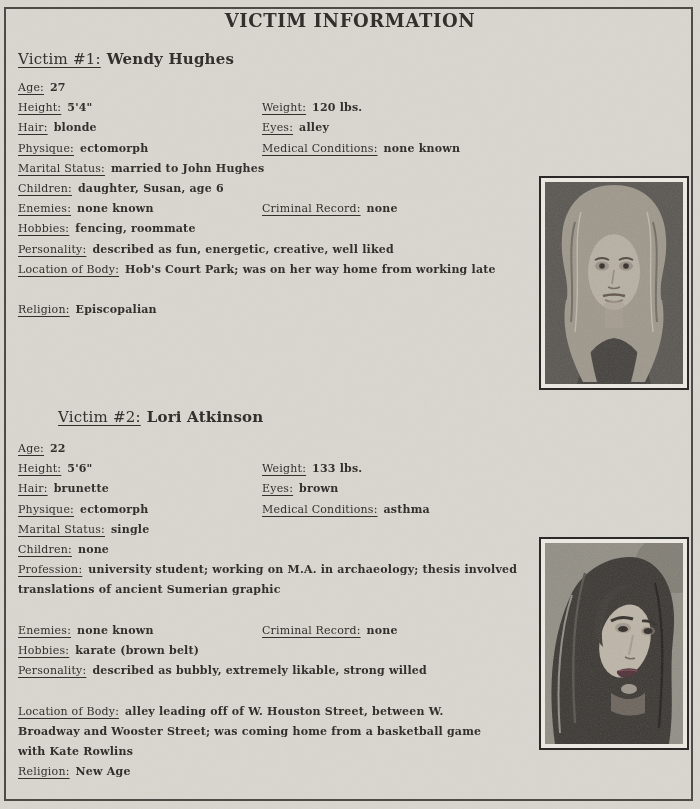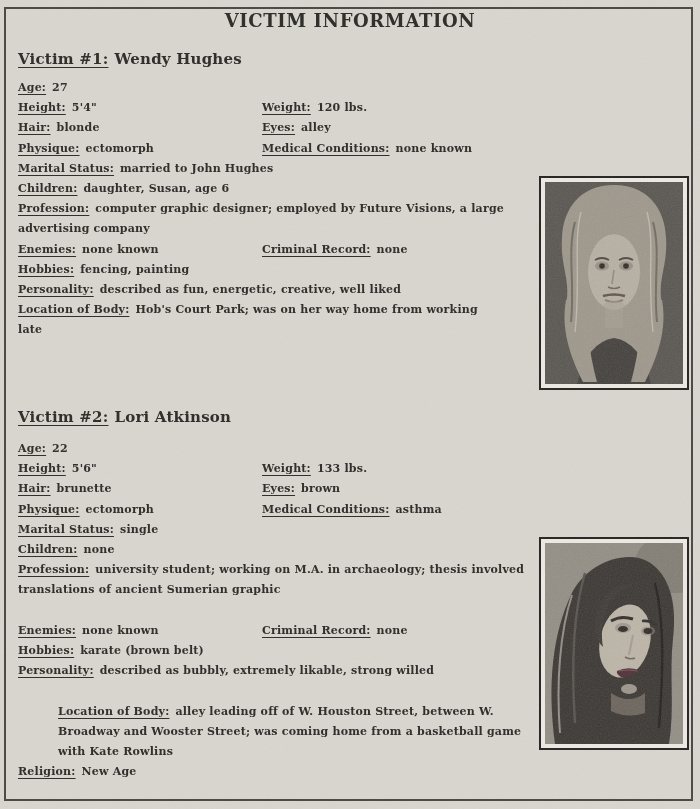--- a/index.html
+++ b/index.html
@@ -12,33 +12,33 @@
   .sheet{
     position:absolute;left:4px;top:7px;width:685px;height:790px;
     border:2px solid #4a4844;
   }
   .title{
     position:absolute;top:10px;left:0;width:100%;
     text-align:center;font-size:18px;font-weight:bold;letter-spacing:0.6px;
   }
   .vheader{position:absolute;left:18px;font-size:15px;line-height:20px;white-space:nowrap;letter-spacing:0.2px;}
   .vh1{top:49px;}
-  .vh2{top:407px;}
+  .vh2{top:407px;margin-left:40px;}
   .fields{position:absolute;left:18px;width:524px;font-size:11px;letter-spacing:0.2px;}
   .f1{top:78px;}
   .f2{top:439px;}
   .row{line-height:20.2px;white-space:nowrap;}
   .row.wrap{white-space:normal;}
   .h2r{height:40.4px;overflow:hidden;}
   .h3r{height:60.6px;overflow:hidden;}
   .mw505{max-width:505px;}
   .mw515{max-width:515px;}
-  .mw488{max-width:488px;margin-left:40px;}
+  .mw488{max-width:488px;}
   .mw480{max-width:480px;}
-  .label{text-decoration:underline;text-underline-offset:2.5px;text-decoration-thickness:1px;font-weight:bold;}
+  .label{text-decoration:underline;text-underline-offset:2.5px;text-decoration-thickness:1px;}
   .val{margin-left:6px;font-weight:bold;}
   .pl{display:inline-block;width:244px;vertical-align:top;}
   .portrait-frame{
     position:absolute;width:138px;background:#ece9e3;
     border:2px solid #262523;padding:4px;
   }
   .pf1{left:539px;top:176px;}
   .pf2{left:539px;top:537px;}
   .portrait-frame svg{display:block;}
   .page-noise{position:absolute;left:0;top:0;pointer-events:none;z-index:9;}
@@ -66,34 +66,34 @@
   </div>
   <div class="row">
     <span class="pl"><span class="label">Physique:</span><span class="val">ectomorph</span></span><span><span class="label">Medical Conditions:</span><span class="val">none known</span></span>
   </div>
   <div class="row">
     <span class="label">Marital Status:</span><span class="val">married to John Hughes</span>
   </div>
   <div class="row">
     <span class="label">Children:</span><span class="val">daughter, Susan, age 6</span>
   </div>
-  <div class="row wrap h2r mw505">
-    <span class="label">Profession:</span><span class="val">computer graphic designer; employed by Future Visions, a large advertising company</span>
-  </div>
   <div class="row">
     <span class="pl"><span class="label">Enemies:</span><span class="val">none known</span></span><span><span class="label">Criminal Record:</span><span class="val">none</span></span>
   </div>
   <div class="row">
-    <span class="label">Hobbies:</span><span class="val">fencing, painting</span>
+    <span class="label">Hobbies:</span><span class="val">fencing, roommate</span>
   </div>
   <div class="row">
     <span class="label">Personality:</span><span class="val">described as fun, energetic, creative, well liked</span>
   </div>
   <div class="row wrap h2r mw480">
     <span class="label">Location of Body:</span><span class="val">Hob's Court Park; was on her way home from working late</span>
+  </div>
+  <div class="row">
+    <span class="label">Religion:</span><span class="val">Episcopalian</span>
   </div>
 </div>
 
 <div class="vheader vh2">
   <span class="label">Victim #2:</span><span class="val">Lori Atkinson</span>
 </div>
 
 <div class="fields f2">
   <div class="row">
     <span class="label">Age:</span><span class="val">22</span>

